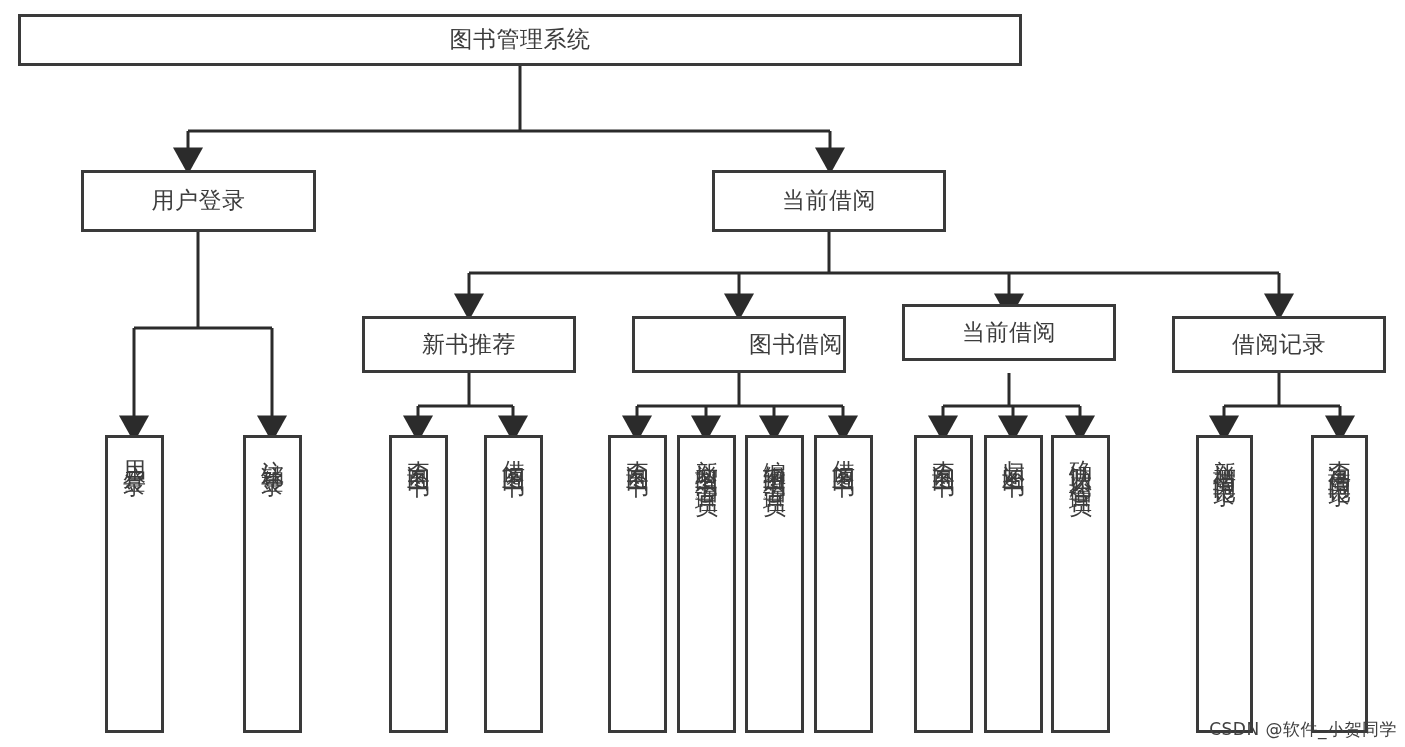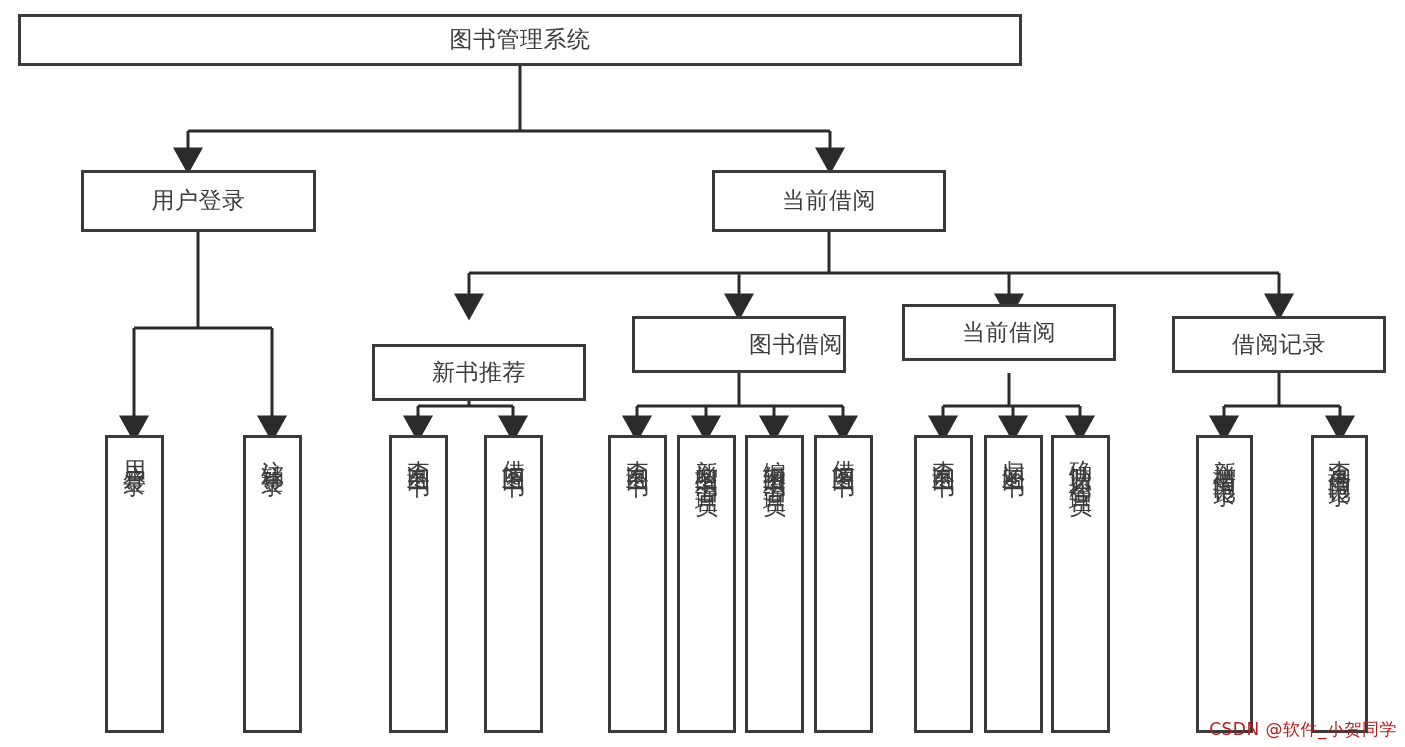--- a/index.html
+++ b/index.html
@@ -68,21 +68,21 @@
     letter-spacing: 5px;
     line-height: 1;
     display: block;
     margin: 0 auto;
   }
   .watermark {
     position: absolute;
     right: 8px;
     bottom: 6px;
     font-size: 17px;
-    color: #b91c1c;
+    color: #404040;
     white-space: nowrap;
     letter-spacing: 0.5px;
     pointer-events: none;
   }
 </style>
 </head>
 <body>
 
 <div id="diagram-root">
 
@@ -139,21 +139,21 @@
     <span class="node-label">图书管理系统</span>
   </div>
 
   <div class="node horiz" style="left:81px; top:170px; width:235px; height:62px;">
     <span class="node-label">用户登录</span>
   </div>
   <div class="node horiz" style="left:712px; top:170px; width:234px; height:62px;">
     <span class="node-label">当前借阅</span>
   </div>
 
-  <div class="node horiz" style="left:372px; top:316px; width:214px; height:57px;margin-top:28px;">
+  <div class="node horiz" style="left:362px; top:316px; width:214px; height:57px;">
     <span class="node-label">新书推荐</span>
   </div>
   <div class="node horiz" style="left:632px; top:316px; width:214px; height:57px;justify-content:flex-end;">
     <span class="node-label">图书借阅</span>
   </div>
   <div class="node horiz" style="left:902px; top:304px; width:214px; height:57px;">
     <span class="node-label">当前借阅</span>
   </div>
   <div class="node horiz" style="left:1172px; top:316px; width:214px; height:57px;text-align:right;">
     <span class="node-label">借阅记录</span>

